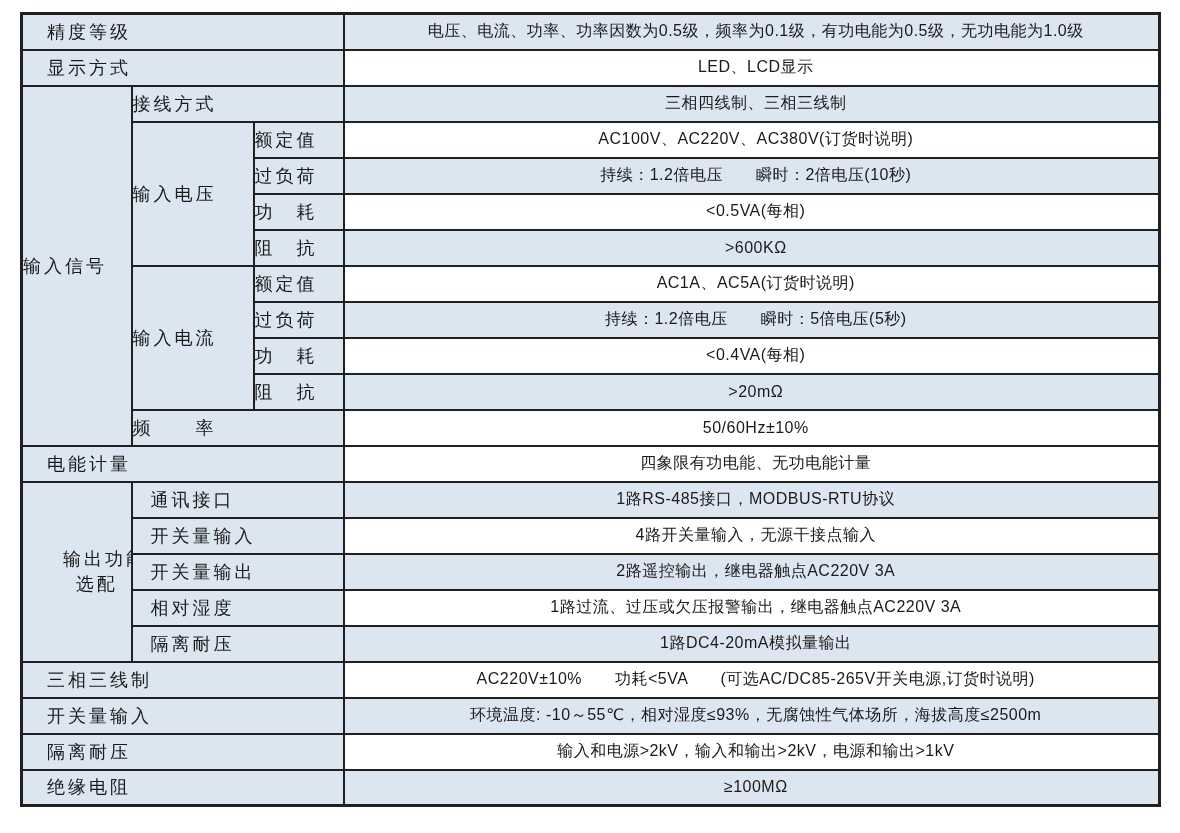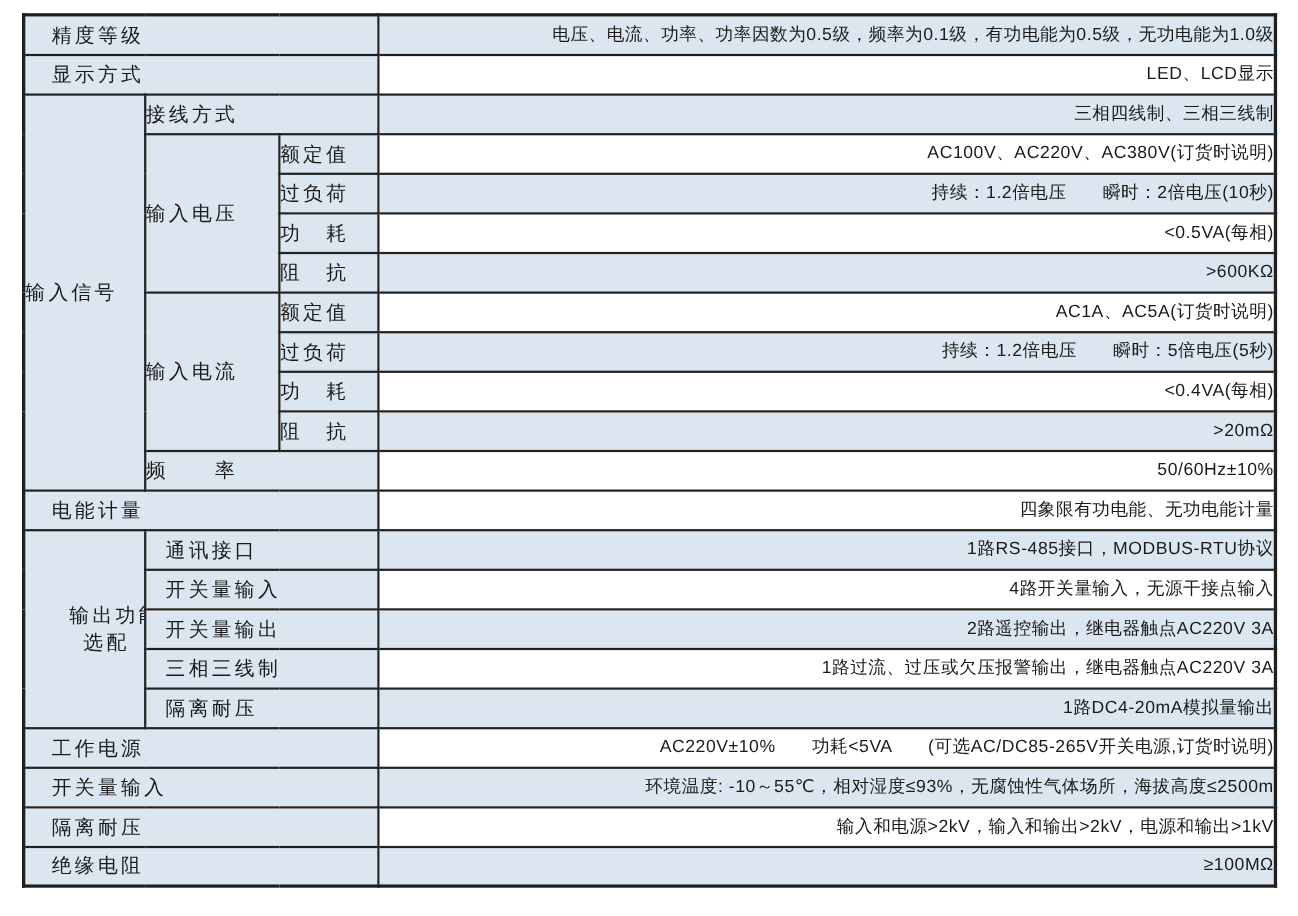--- a/index.html
+++ b/index.html
@@ -41,21 +41,21 @@
     font-size: 18px;
     letter-spacing: 3px;
   }
   td.lab-left   { text-align: left;   padding-left: 24px; }
   td.lab-left2  { text-align: left;   padding-left: 18px; }
   td.lab-center { text-align: left; }
   td.lab .two-line { line-height: 1.35; letter-spacing: 3px; text-align: center; padding-left: 40px; }
   
   td.val {
     font-size: 16px;
-    text-align: right;
+    text-align: center;
     padding-left: 9px;
     letter-spacing: 0.5px;
   }
   td.val.blue  { background: var(--row-blue); }
   td.val.white { background: var(--row-white); }
 </style>
 </head>
 <body>
 
 <div class="page">
@@ -142,30 +142,30 @@
     </tr>
     <tr>
       <td class="lab lab-left2" colspan="2">开关量输入</td>
       <td class="val white">4路开关量输入，无源干接点输入</td>
     </tr>
     <tr>
       <td class="lab lab-left2" colspan="2">开关量输出</td>
       <td class="val blue">2路遥控输出，继电器触点AC220V 3A</td>
     </tr>
     <tr>
-      <td class="lab lab-left2" colspan="2">三相三线制</td>
+      <td class="lab lab-left2" colspan="2">相对湿度</td>
       <td class="val white">1路过流、过压或欠压报警输出，继电器触点AC220V 3A</td>
     </tr>
     <tr>
       <td class="lab lab-left2" colspan="2">隔离耐压</td>
       <td class="val blue">1路DC4-20mA模拟量输出</td>
     </tr>
 
     <tr>
-      <td class="lab lab-left" colspan="3">工作电源</td>
+      <td class="lab lab-left" colspan="3">三相三线制</td>
       <td class="val white">AC220V±10%　　功耗&lt;5VA　　(可选AC/DC85-265V开关电源,订货时说明)</td>
     </tr>
 
     <tr>
       <td class="lab lab-left" colspan="3">开关量输入</td>
       <td class="val blue">环境温度: -10～55℃，相对湿度≤93%，无腐蚀性气体场所，海拔高度≤2500m</td>
     </tr>
 
     <tr>
       <td class="lab lab-left" colspan="3">隔离耐压</td>

